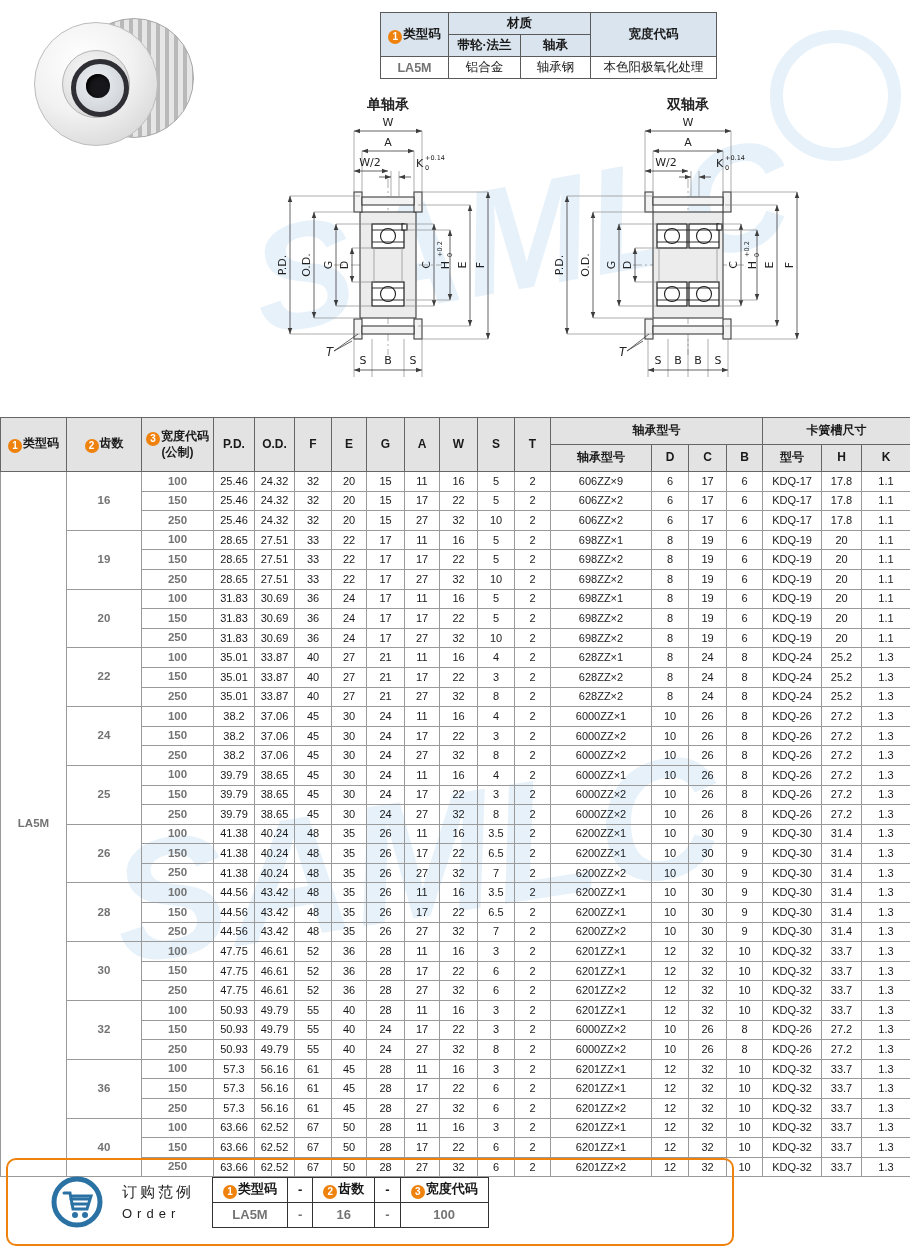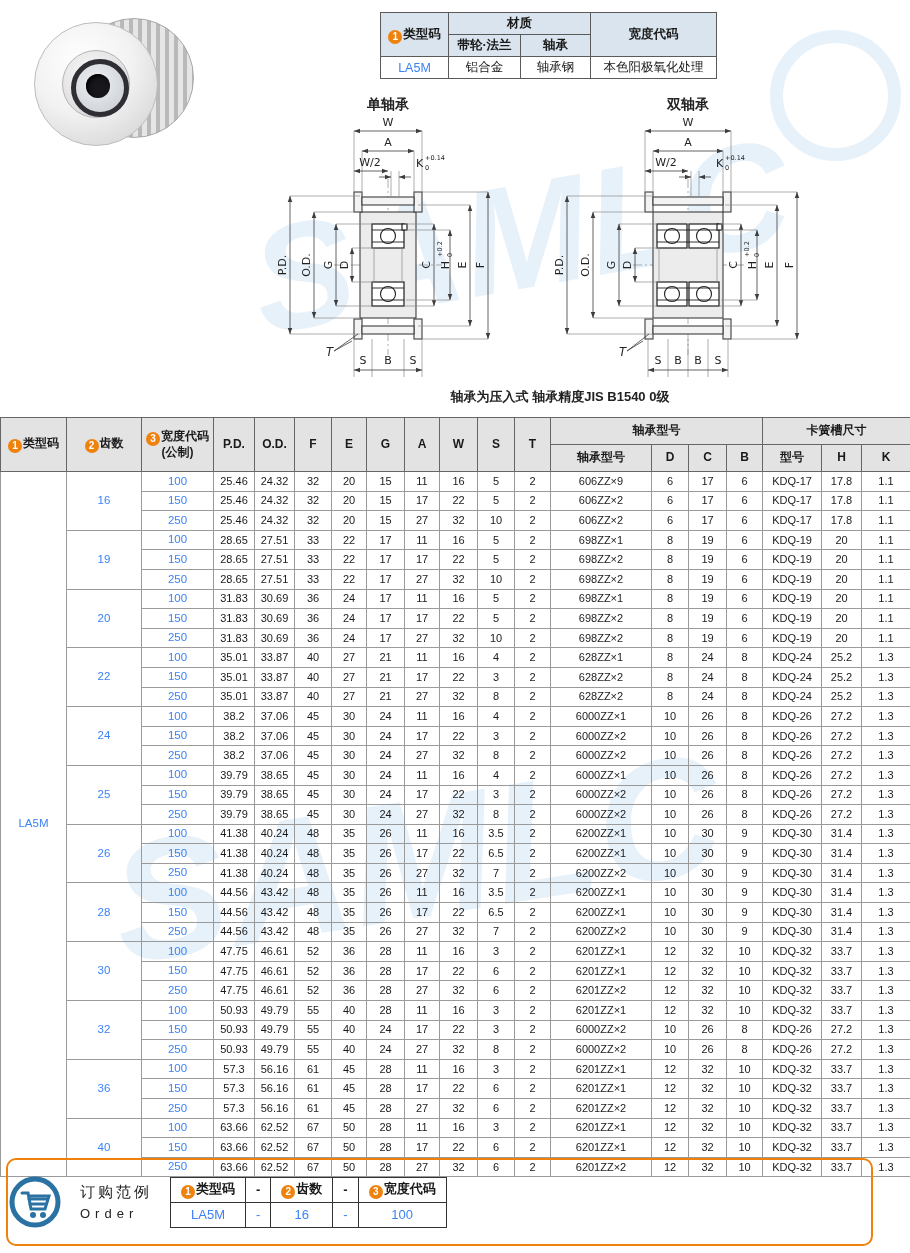--- a/index.html
+++ b/index.html
@@ -32,21 +32,21 @@
   table{border-collapse:collapse;}
   .mat-table{position:absolute;left:380px;top:12px;z-index:1;table-layout:fixed;}
   .mat-table th,.mat-table td{border:1px solid #5a5a5a;text-align:center;font-size:12.5px;
       height:21px;padding:0 2px;}
   .mat-table th{background:#dae4ee;font-weight:bold;}
   .mat-table td{background:#fff;}
   
   .circ{display:inline-block;width:14px;height:14px;line-height:14px;border-radius:50%;
       background:#ef820d;color:#fff;font-size:10px;font-weight:bold;text-align:center;
       margin-right:1px;vertical-align:-2px;}
-  .blue{color:#3b82f6;}
+  .blue{color:#737373;font-weight:bold;}
   
   .diag{position:absolute;top:93px;z-index:1;}
   #diag-single{left:278px;}
   #diag-double{left:553px;}
   svg text{font-family:"DejaVu Sans","Liberation Sans",sans-serif;font-size:11px;fill:#222;}
   .dtitle{font-size:14px;font-weight:bold;text-anchor:middle;}
   .dlabel{text-anchor:middle;}
   .rot{text-anchor:middle;}
   .tol{font-size:6.5px;}
   .tlabel{font-style:italic;font-size:11.5px;}
@@ -69,23 +69,23 @@
   .main-table thead tr:first-child th{height:26px;}
   .main-table thead tr:last-child th{height:26px;}
   .main-table th.tall{height:53px;}
   .main-table thead{border-bottom:1.5px solid #4d4d4d;}
   .main-table td{border:1px solid #9a9a9a;text-align:center;font-size:11px;height:18.6px;
       padding:0;line-height:1;background:transparent;}
   .main-table tr.group-start td{border-top:1px solid #555;}
   .main-table td.blue{font-size:11.5px;}
   .sub{font-weight:bold;}
   
-  .order-box{position:absolute;left:6px;top:1158px;width:867px;height:88px;z-index:1;
+  .order-box{position:absolute;left:6px;top:1158px;width:728px;height:88px;z-index:1;
       border:2px solid #ef820d;border-radius:10px;display:flex;align-items:center;
-      box-sizing:border-box;gap:18px;background:transparent;}
+      padding-left:42px;box-sizing:border-box;gap:18px;background:transparent;}
   .order-titles{line-height:1.5;}
   .order-cn{font-size:15px;letter-spacing:3px;color:#222;}
   .order-en{font-size:13px;letter-spacing:5px;color:#222;}
   .order-table th,.order-table td{border:1.2px solid #333;text-align:center;height:24px;
       padding:0 10px;font-size:13px;}
   .order-table th{font-weight:bold;background:#fff;}
 </style>
 </head>
 <body>
 
@@ -323,21 +323,20 @@
     <line class="ext" x1="135" y1="246" x2="135" y2="284"></line>
       <line class="ext" x1="155" y1="246" x2="155" y2="284"></line>
     <line class="ext" x1="175" y1="246" x2="175" y2="284"></line>
     <line class="dim" x1="95" y1="277" x2="175" y2="277" marker-start="url(#a2)" marker-end="url(#a2)"></line>
     <text class="dlabel" x="105" y="271">S</text>
     <text class="dlabel" x="125" y="271">B</text>
     <text class="dlabel" x="145" y="271">B</text>
     <text class="dlabel" x="165" y="271">S</text>
   </svg>
 
-  <div class="note">轴承为压入式 轴承精度JIS B1540 0级</div>
 
   <table class="main-table">
     <colgroup>
       <col style="width:66px">
         <col style="width:75px">
         <col style="width:72px">
       <col style="width:41px">
         <col style="width:40px">
         <col style="width:37px">
         <col style="width:35px">

